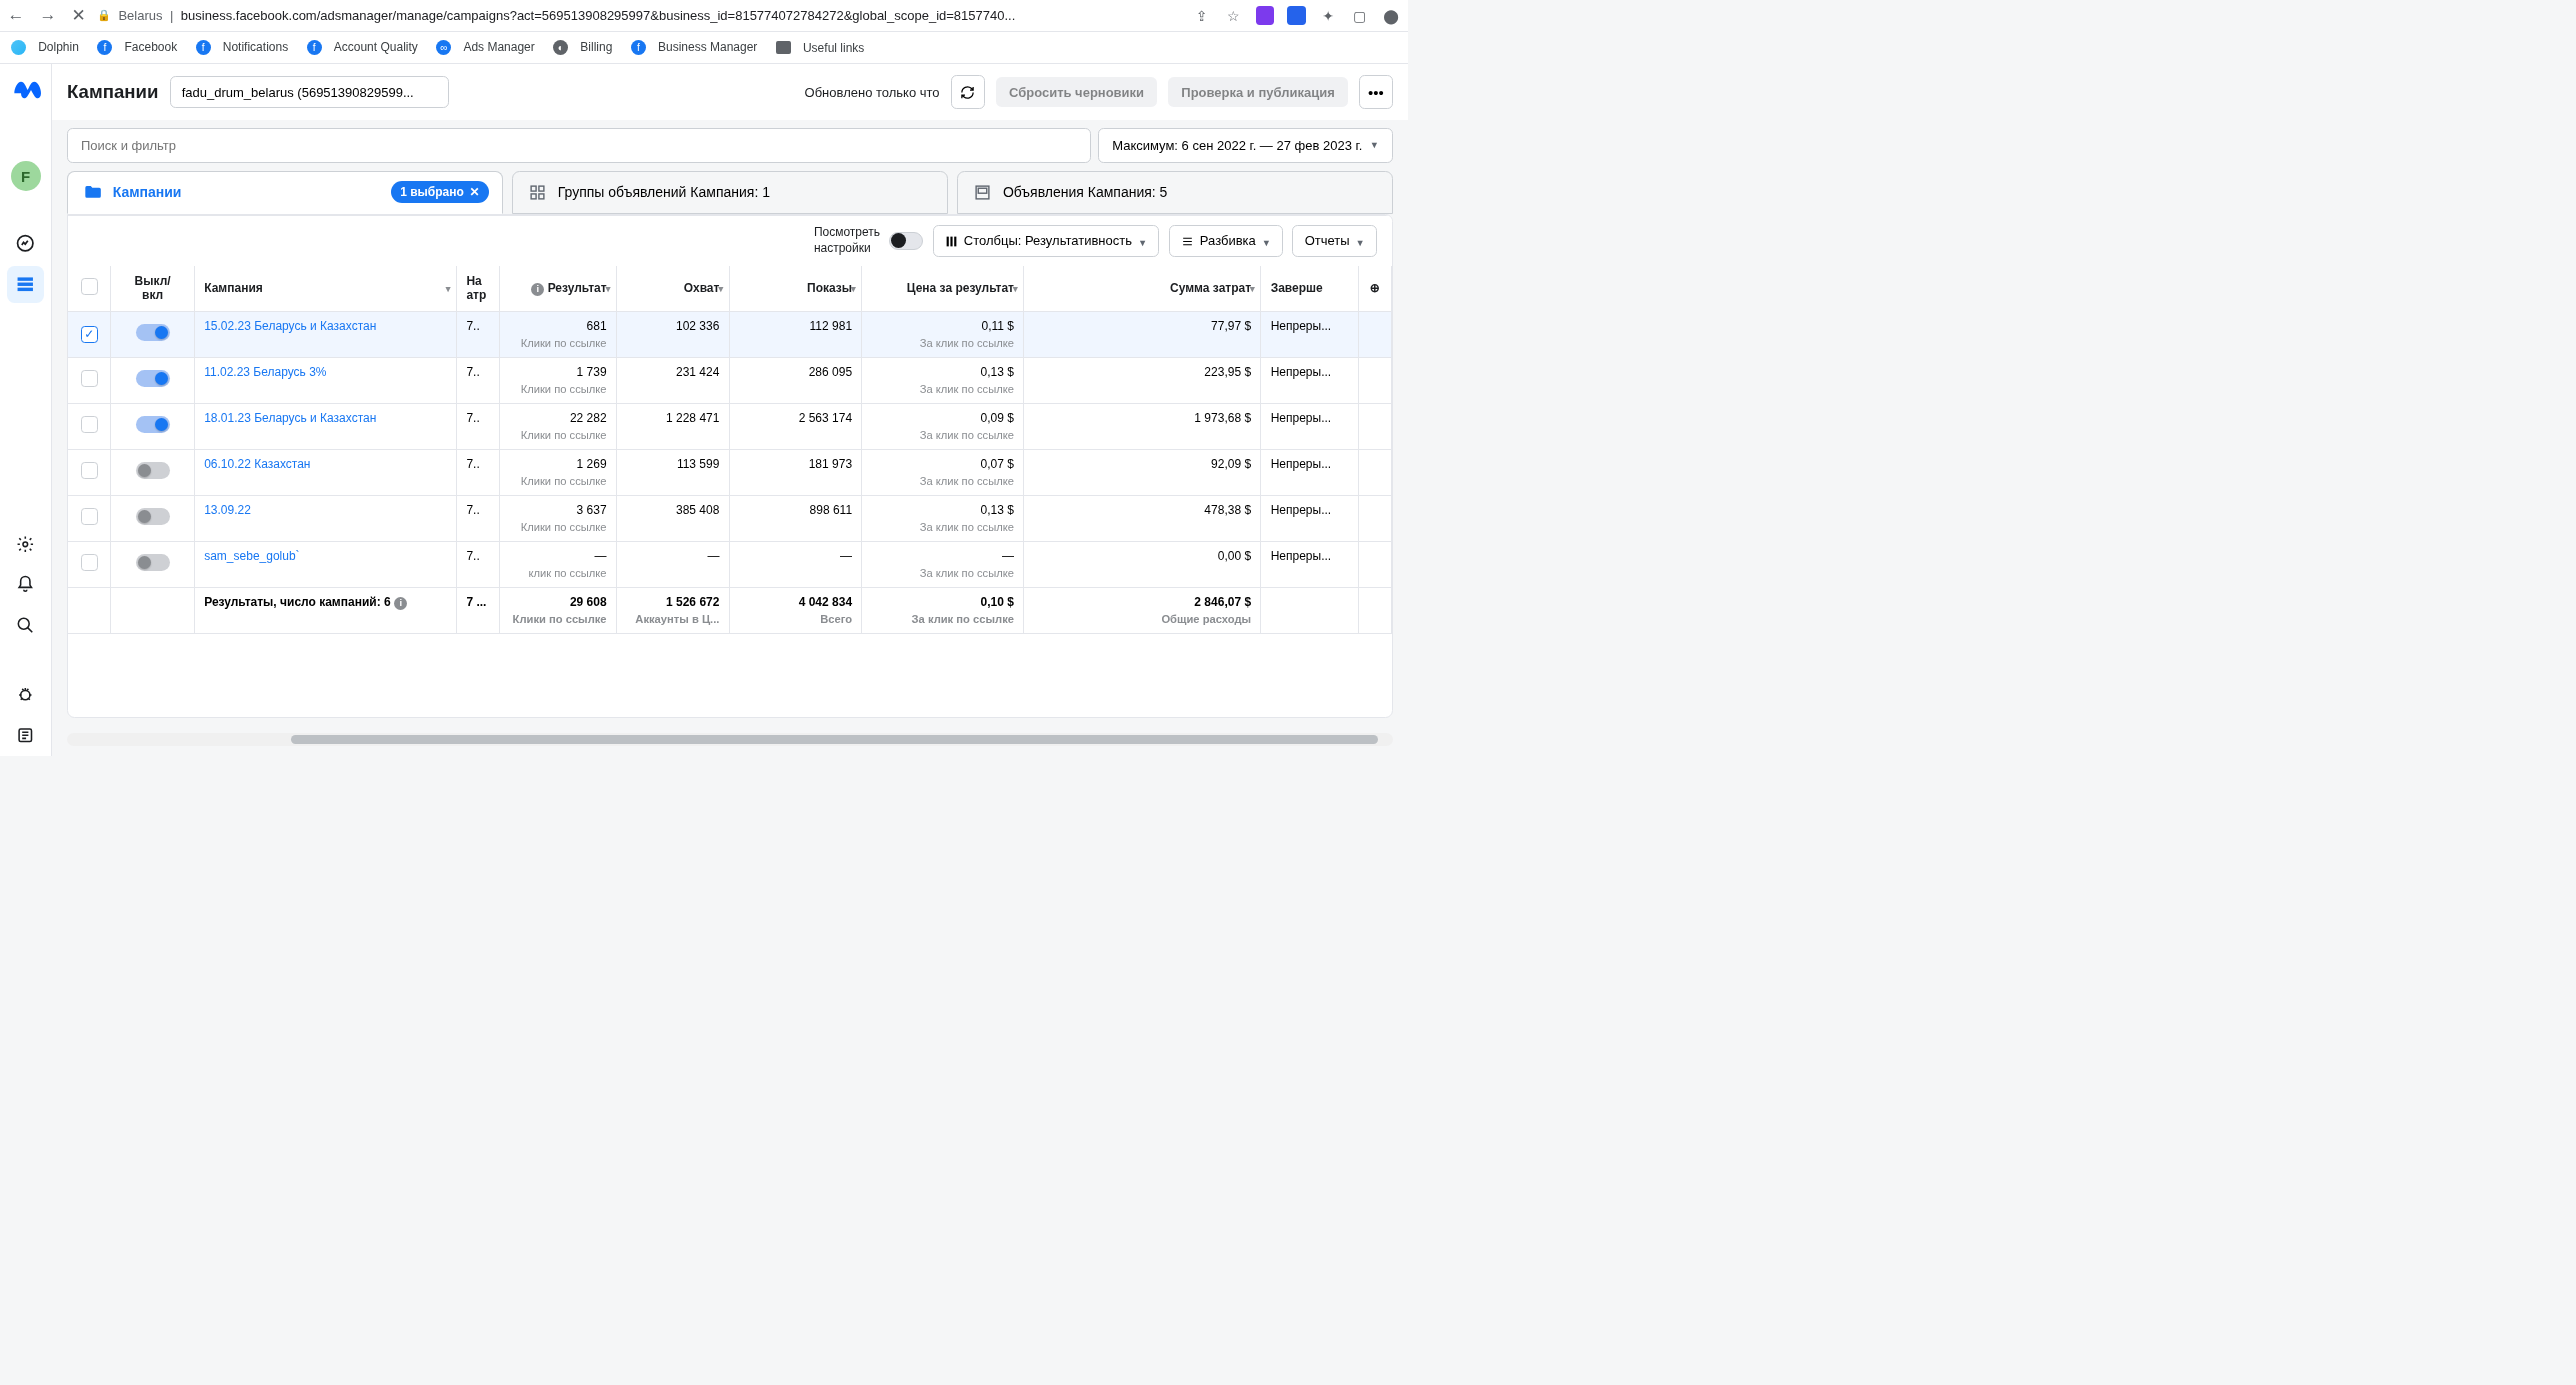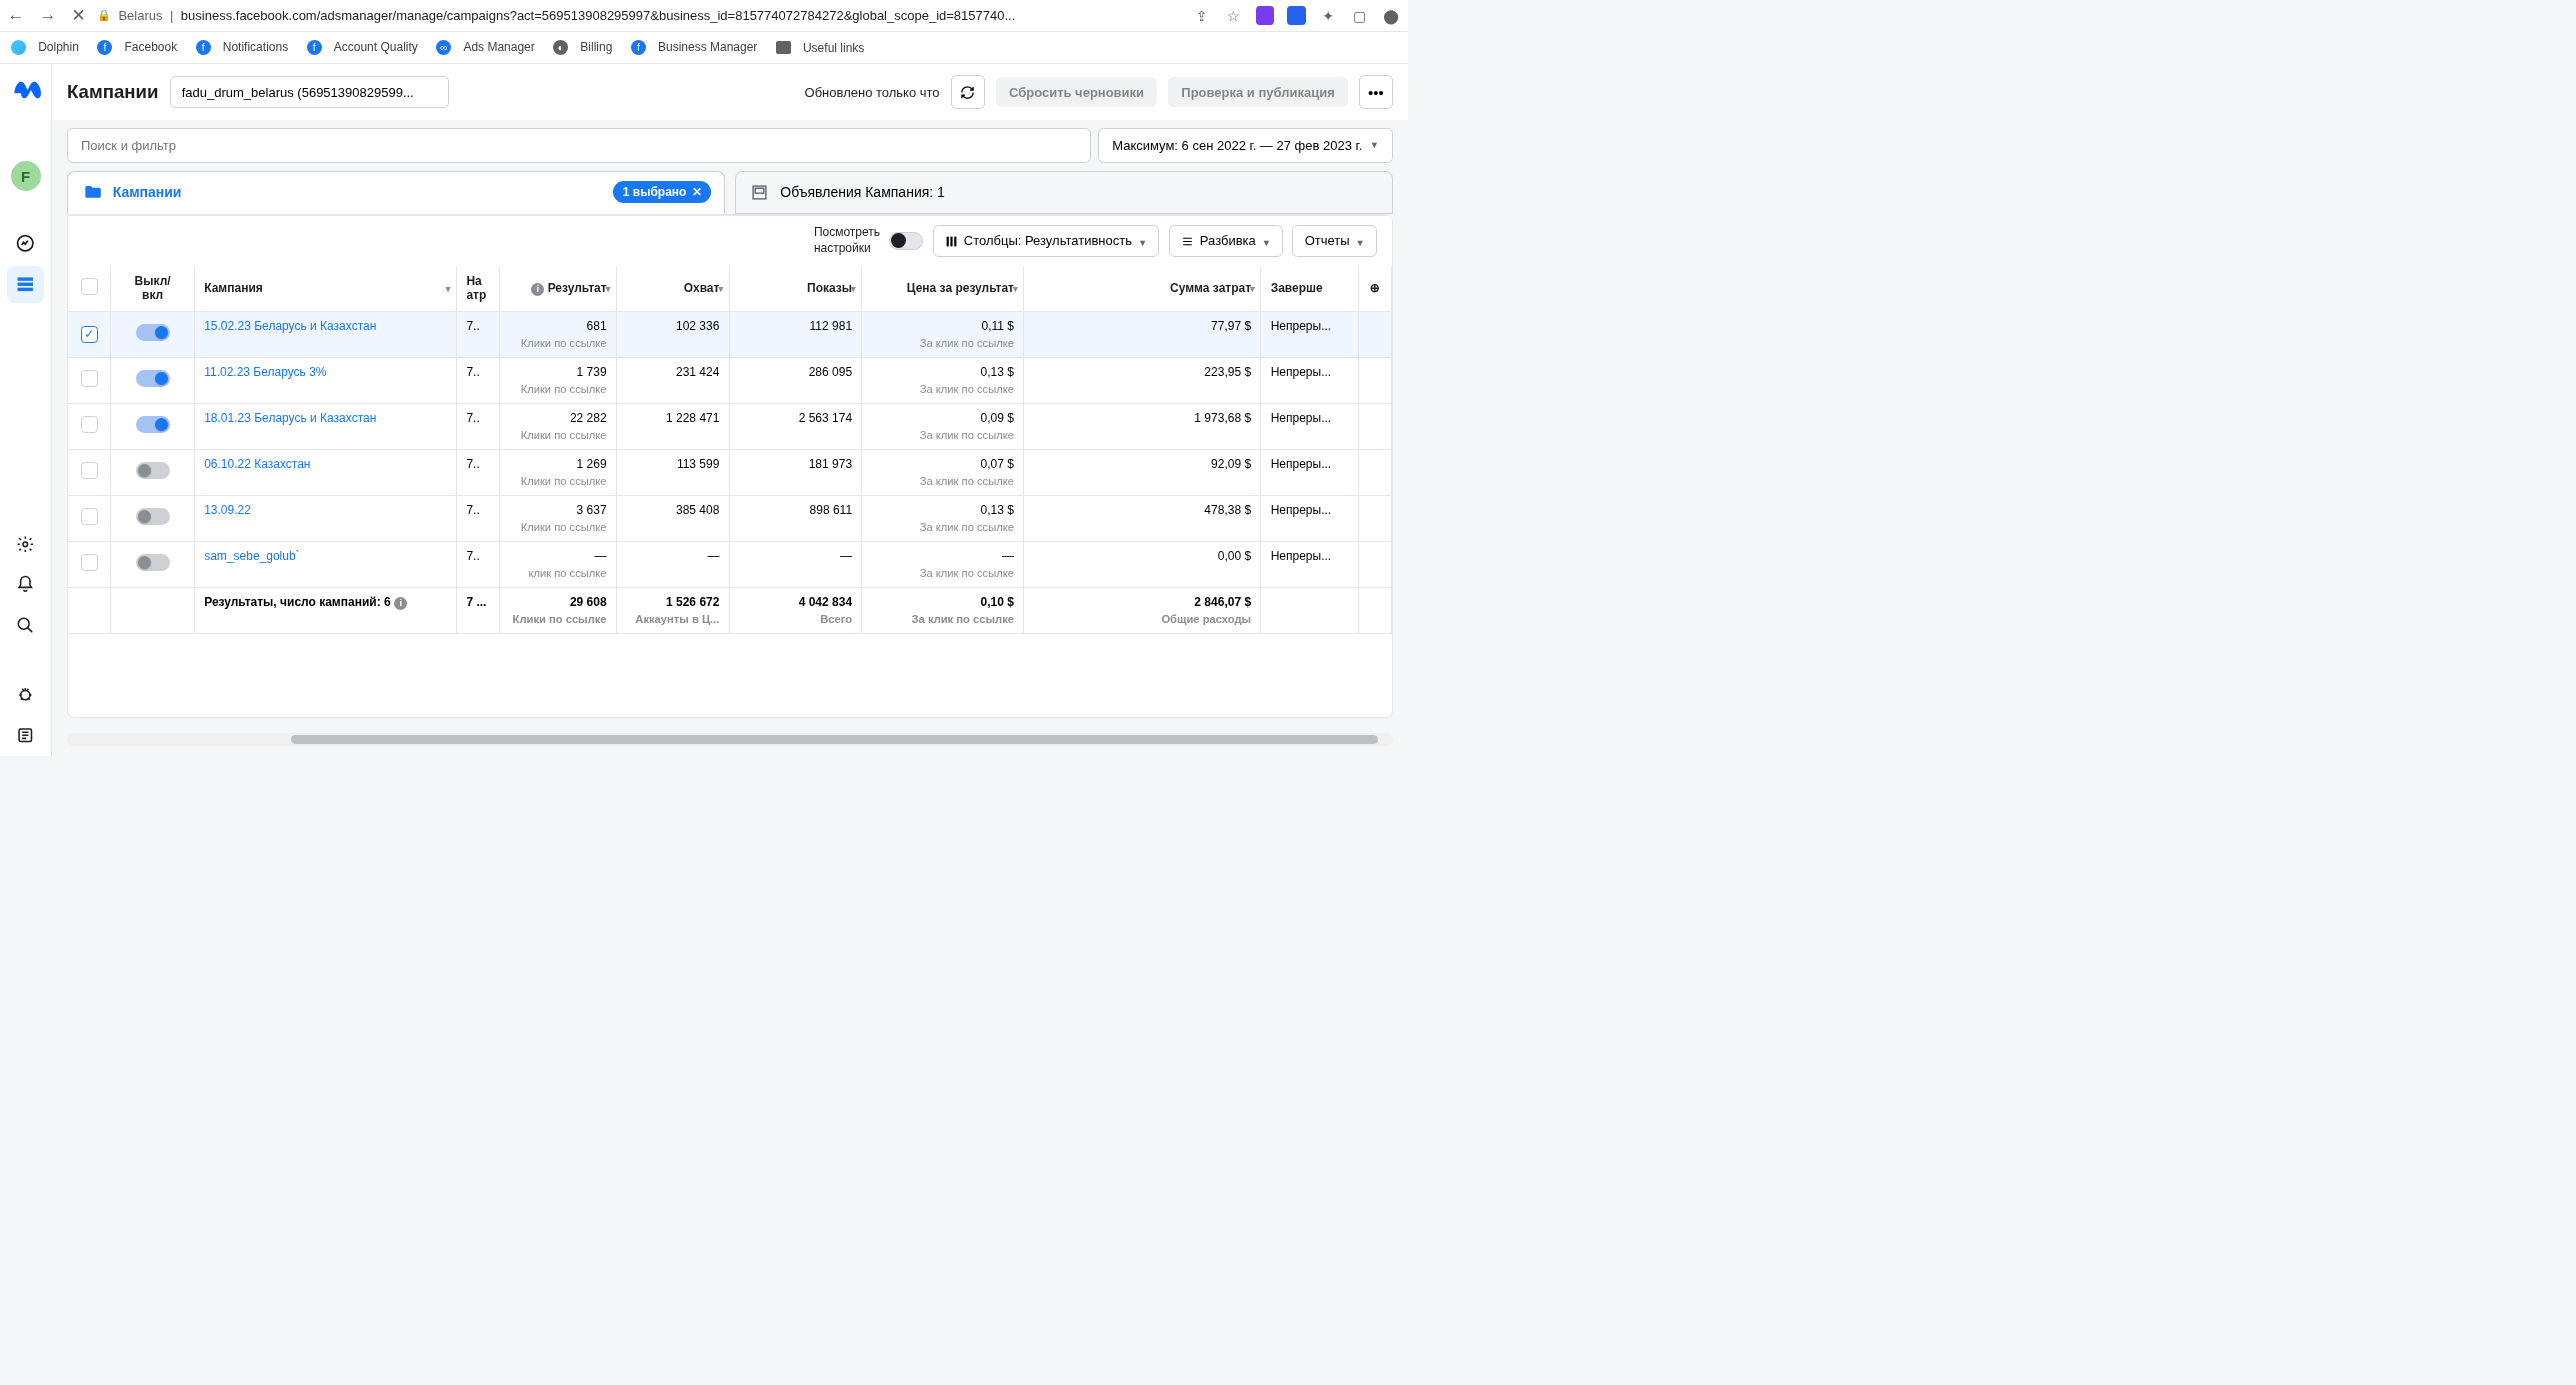--- a/index.html
+++ b/index.html
@@ -235,25 +235,36 @@
         <span>Кампании</span>
         <span style="flex:1"></span>
         <span class="chip">
             <span>1 выбрано</span>
             <span class="chip-x">✕</span>
           </span>
       </div>
       <div class="tab">
         <span class="tab-ic">
             <svg width="17" height="17" viewBox="0 0 24 24" fill="none" stroke="#606770" stroke-width="2">
+              <rect x="3" y="3" width="7" height="7"></rect>
+              <rect x="14" y="3" width="7" height="7"></rect>
+              <rect x="3" y="14" width="7" height="7"></rect>
+              <rect x="14" y="14" width="7" height="7"></rect>
+            </svg>
+          </span>
+        <span>Группы объявлений Кампания: 1</span>
+      </div>
+      <div class="tab">
+        <span class="tab-ic">
+            <svg width="17" height="17" viewBox="0 0 24 24" fill="none" stroke="#606770" stroke-width="2">
               <rect x="3" y="3" width="18" height="18"></rect>
               <rect x="6" y="6" width="12" height="7"></rect>
             </svg>
           </span>
-        <span>Объявления Кампания: 1</span>
+        <span>Объявления Кампания: 5</span>
       </div>
     </div>
 
     <div class="table-wrap">
       <div class="toolbar">
         <div class="view-settings"><span>Посмотреть</span><br><span>настройки</span></div>
         <div class="toggle"></div>
         <div class="pill-btn">
             <svg width="13" height="13" viewBox="0 0 24 24" fill="currentColor">
               <rect x="3" y="3" width="4" height="18"></rect>

